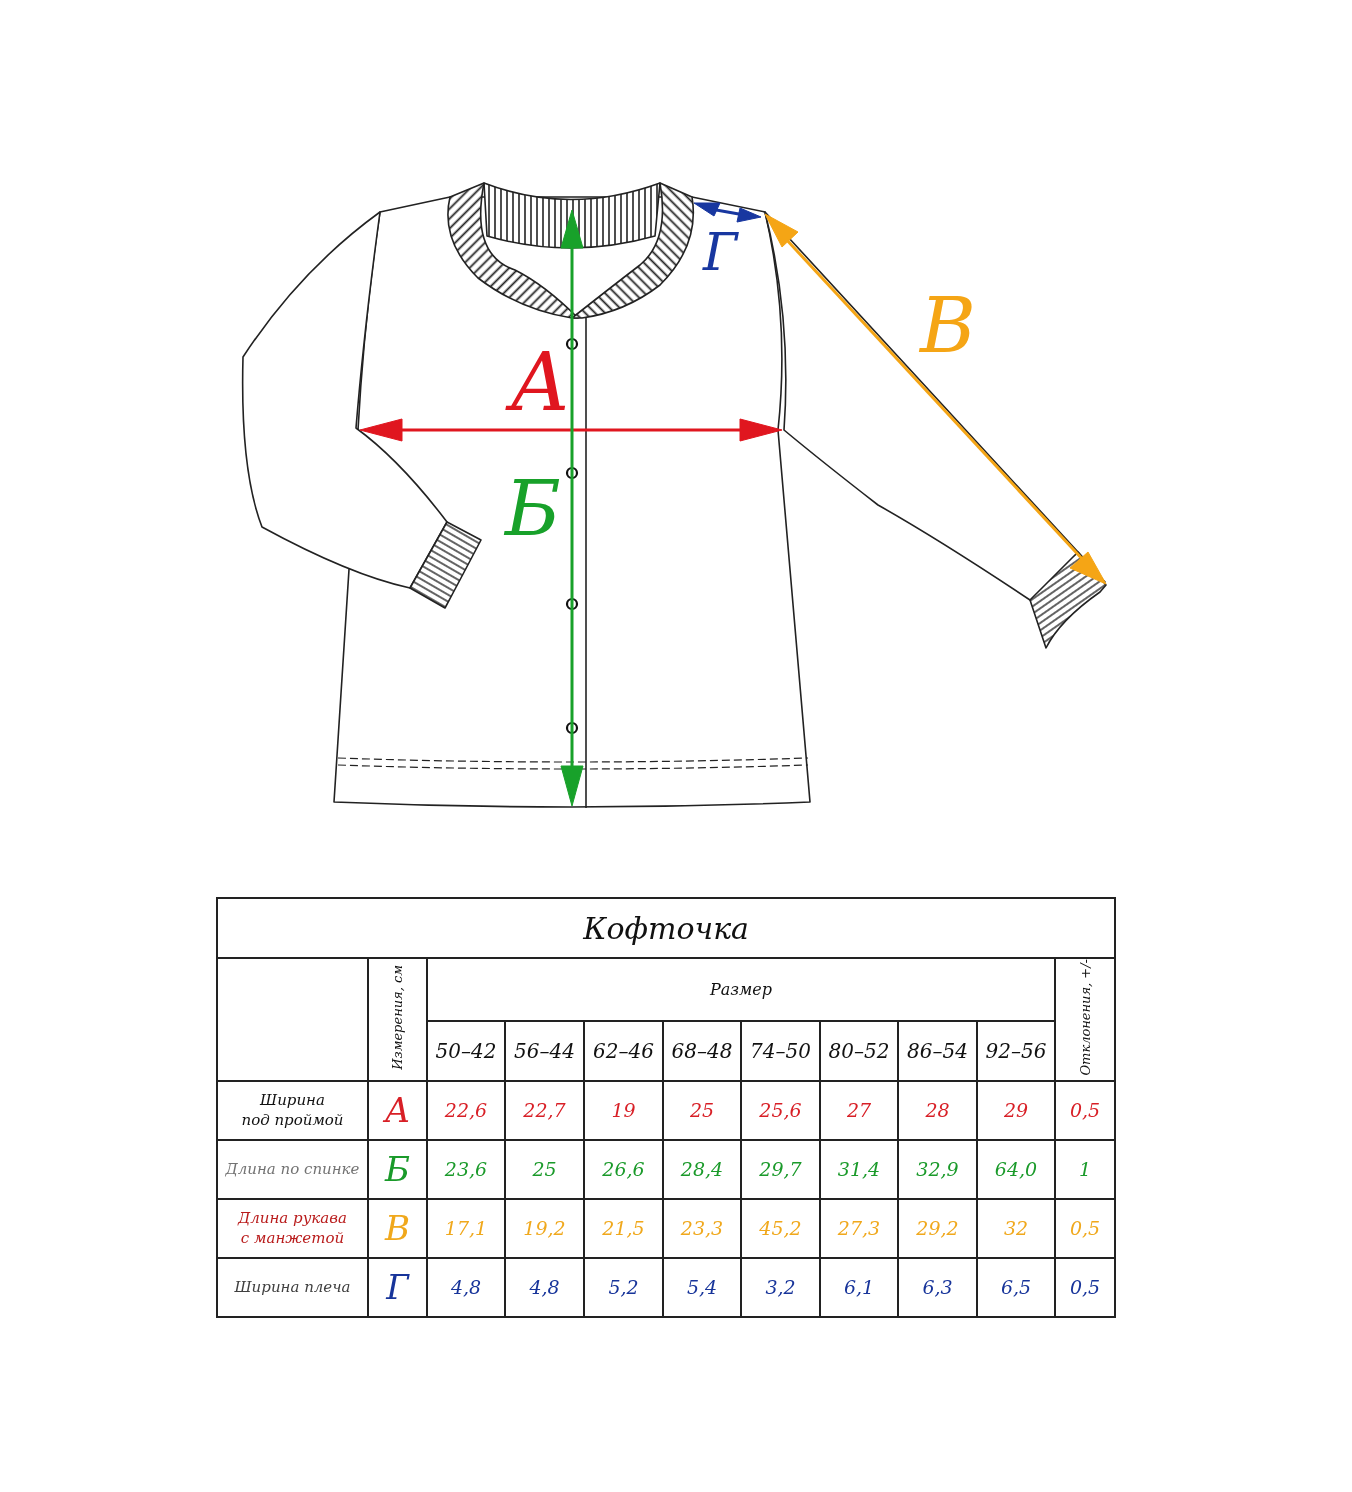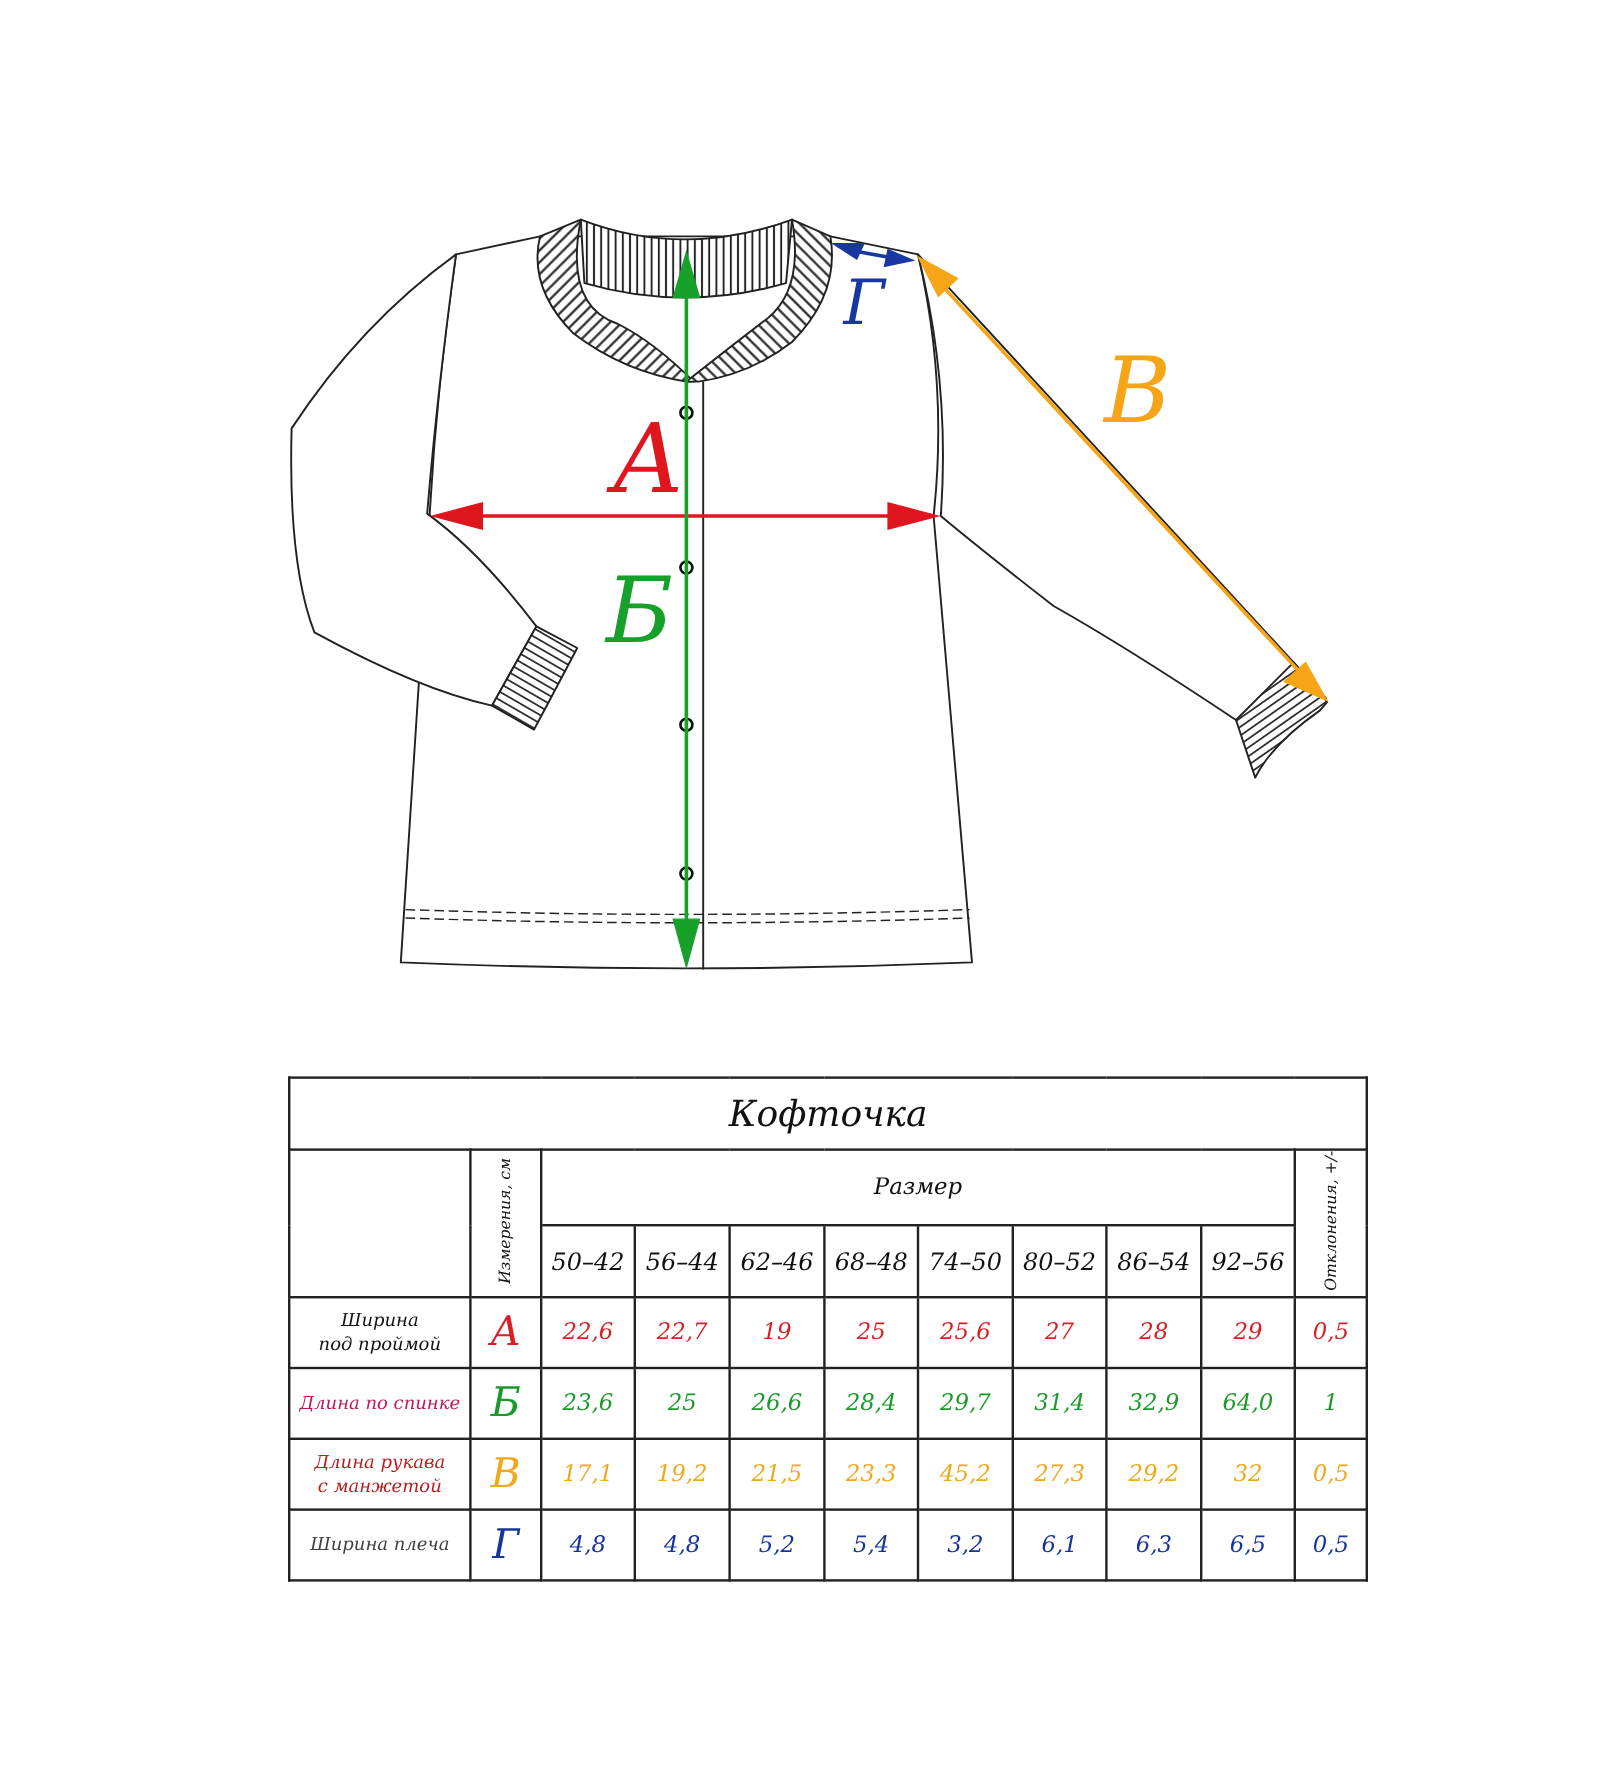--- a/index.html
+++ b/index.html
@@ -1,24 +1,24 @@
 <!DOCTYPE html>
 <html><head>
 <meta charset="utf-8">
 <style>
   html, body { margin:0; padding:0; background:#ffffff; }
   body { width:1352px; height:1492px; position:relative; overflow:hidden;
          font-family: "DejaVu Serif", serif; color:#111; }
   #garment { position:absolute; left:0; top:0; width:1352px; height:860px; }
   .lbl { font-family: "DejaVu Serif", serif; font-style: italic; }
-  table.size { position:absolute; left:240px; top:897px; width:898px; border-collapse:collapse; table-layout:fixed; }
+  table.size { position:absolute; left:216px; top:897px; width:898px; border-collapse:collapse; table-layout:fixed; }
   table.size td { border:2px solid #222; text-align:center; vertical-align:middle; padding:0;
                   font-family:"DejaVu Serif", serif; font-style:italic; }
   .title-cell { height:58px; font-size:30px; }
-  .razmer { height:58px; font-size:19px; }
+  .razmer { height:58px; font-size:16px; }
   .sizehdr td { height:55px; font-size:20px;border-radius:22px; }
   .vert { writing-mode: vertical-rl; transform: rotate(180deg); font-size:13px; display:inline-block; }
   .rowname { font-size:15px; line-height:20px; }
   .letter { font-size:34px; }
   .val { font-size:19px; }
   .r-a { color:#d81f26;margin-left:45px; } .r-b { color:#1a9a2a; } .r-v { color:#f0a81c; } .r-g { color:#17349a; }
   .row-a td, .row-b td, .row-v td, .row-g td { height:57px; }
 </style>
 </head>
 <body>
@@ -150,21 +150,21 @@
     <td class="val">22,7</td>
     <td class="val">19</td>
     <td class="val">25</td>
     <td class="val">25,6</td>
     <td class="val">27</td>
     <td class="val">28</td>
     <td class="val">29</td>
     <td class="val">0,5</td>
   </tr>
   <tr class="row-b r-b">
-    <td class="rowname" style="color:#be185d">Длина по спинке</td>
+    <td class="rowname" style="color:#737373">Длина по спинке</td>
     <td class="letter">Б</td>
     <td class="val">23,6</td>
     <td class="val">25</td>
     <td class="val">26,6</td>
     <td class="val">28,4</td>
     <td class="val">29,7</td>
     <td class="val">31,4</td>
     <td class="val">32,9</td>
     <td class="val">64,0</td>
     <td class="val">1</td>

